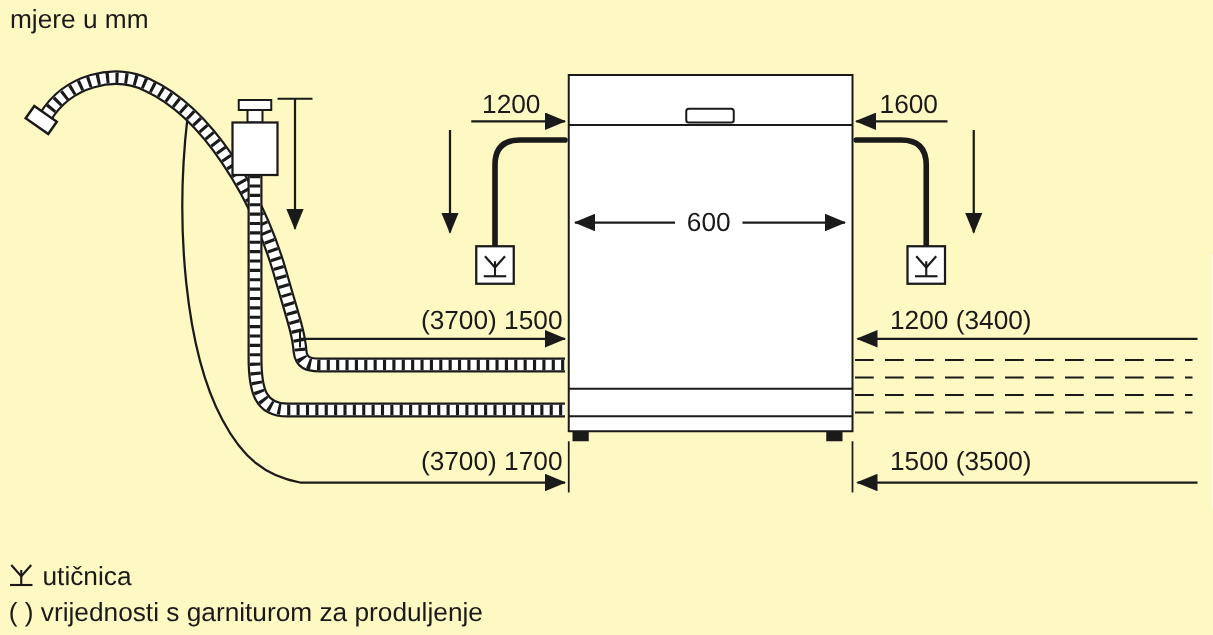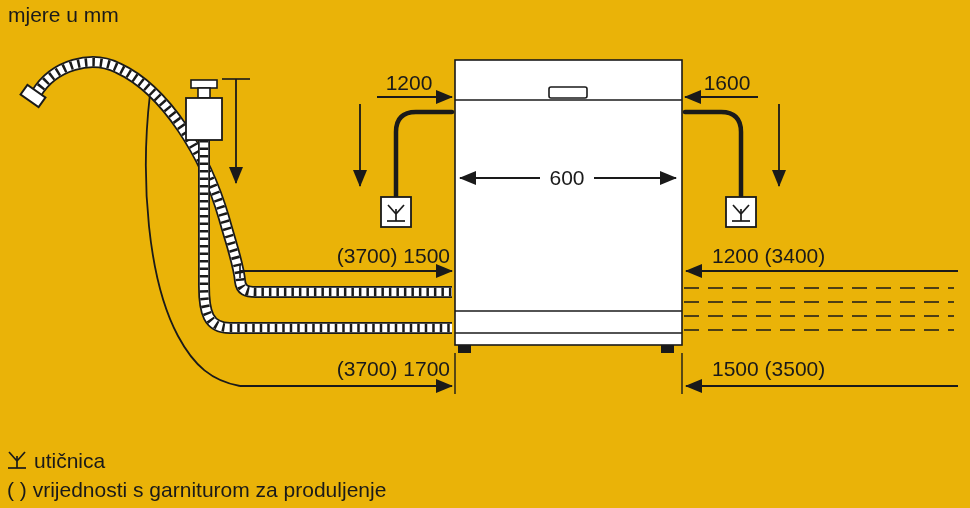--- a/index.html
+++ b/index.html
@@ -1,20 +1,20 @@
 <!DOCTYPE html>
 <html><head>
 <meta charset="utf-8">
 <style>
   html, body { margin: 0; padding: 0; background: #ffffff; }
   .stage {
     position: relative;
     width: 970px;
     height: 508px;
-    background: #eab308;
+    background: #fef9c3;
     font-family: "Liberation Sans", sans-serif;
     overflow: hidden;
   }
   svg text {
     font-family: "Liberation Sans", sans-serif;
     font-size: 21px;
     fill: #1a1a1a;
   }
   .s   { stroke: #1a1a1a; fill: none; }
   .w14 { stroke-width: 1.4; }

